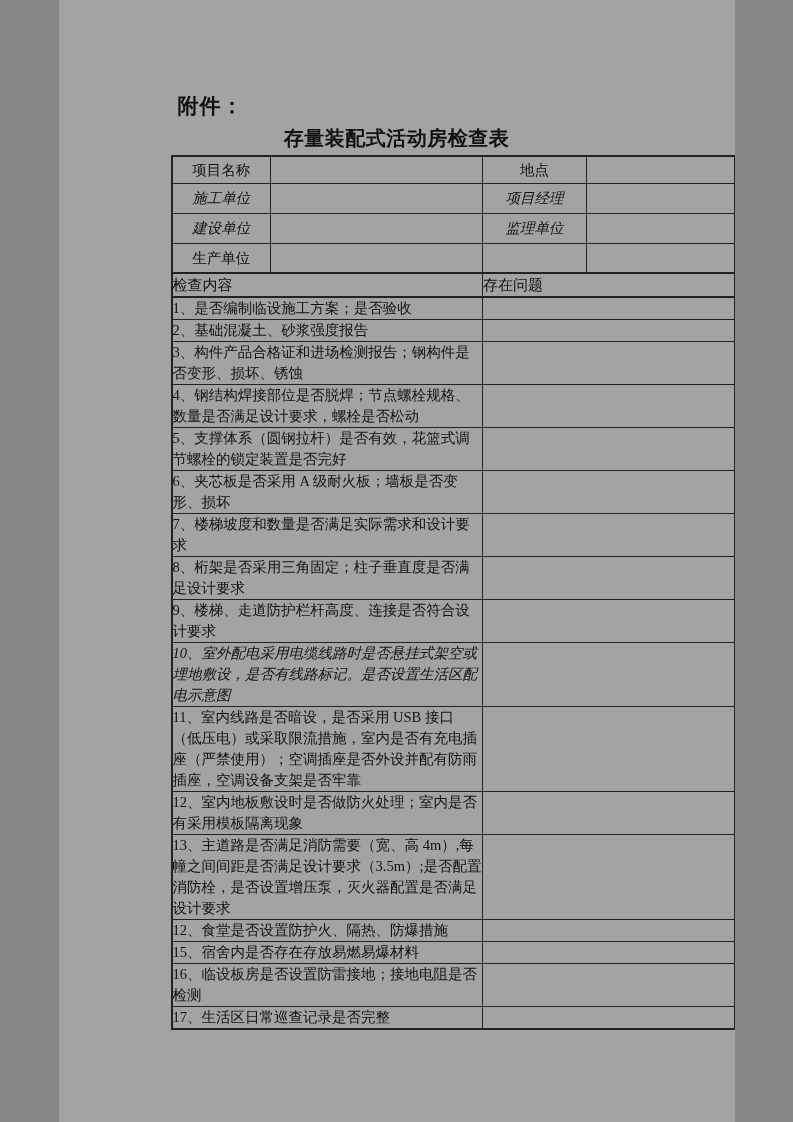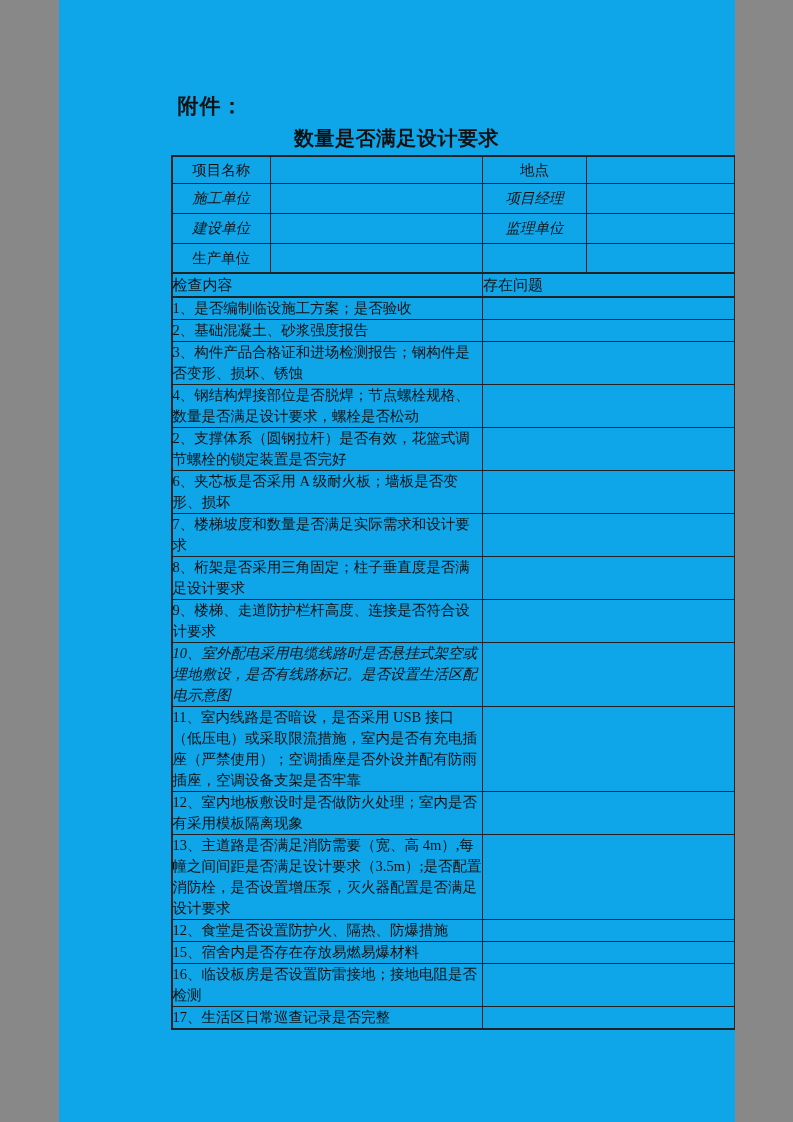--- a/index.html
+++ b/index.html
@@ -4,21 +4,21 @@
 <style>
   html,body{margin:0;padding:0;}
   body{
     background:#888;
     font-family:"Liberation Serif","DejaVu Serif",serif;
     -webkit-font-smoothing:antialiased;
   }
   .page{
     position:relative;
     width:676px;height:1122px;
-    background:#0ea5e9;
+    background:#a3a3a3;
     color:#111;
     margin:0 auto;
     overflow:hidden;
   }
   .attachment{
     position:absolute;
     left:119px;top:92px;
     font-size:21px;
     font-weight:bold;
     letter-spacing:1px;
@@ -72,21 +72,21 @@
   tr.lines-3 td{height:62px;font-style:italic;}
   tr.lines-4 td{height:83px;}
 </style>
 </head>
 <body>
 
 <div class="page">
 
   <div class="attachment">附件：</div>
 
-  <div class="doc-title">数量是否满足设计要求</div>
+  <div class="doc-title">存量装配式活动房检查表</div>
 
   <table class="form">
     <colgroup>
       <col style="width:99px">
         <col style="width:212px">
         <col style="width:104px">
         <col style="width:148px">
     </colgroup>
     <tbody>
 
@@ -130,21 +130,21 @@
       </tr>
       <tr class="lines-2">
         <td colspan="2" class="content-cell">3、构件产品合格证和进场检测报告；钢构件是否变形、损坏、锈蚀</td>
         <td colspan="2" class="problem-cell"></td>
       </tr>
       <tr class="lines-2">
         <td colspan="2" class="content-cell">4、钢结构焊接部位是否脱焊；节点螺栓规格、数量是否满足设计要求，螺栓是否松动</td>
         <td colspan="2" class="problem-cell"></td>
       </tr>
       <tr class="lines-2">
-        <td colspan="2" class="content-cell">2、支撑体系（圆钢拉杆）是否有效，花篮式调节螺栓的锁定装置是否完好</td>
+        <td colspan="2" class="content-cell">5、支撑体系（圆钢拉杆）是否有效，花篮式调节螺栓的锁定装置是否完好</td>
         <td colspan="2" class="problem-cell"></td>
       </tr>
       <tr class="lines-2">
         <td colspan="2" class="content-cell">6、夹芯板是否采用 A 级耐火板；墙板是否变形、损坏</td>
         <td colspan="2" class="problem-cell"></td>
       </tr>
       <tr class="lines-1">
         <td colspan="2" class="content-cell">7、楼梯坡度和数量是否满足实际需求和设计要求</td>
         <td colspan="2" class="problem-cell"></td>
       </tr>

